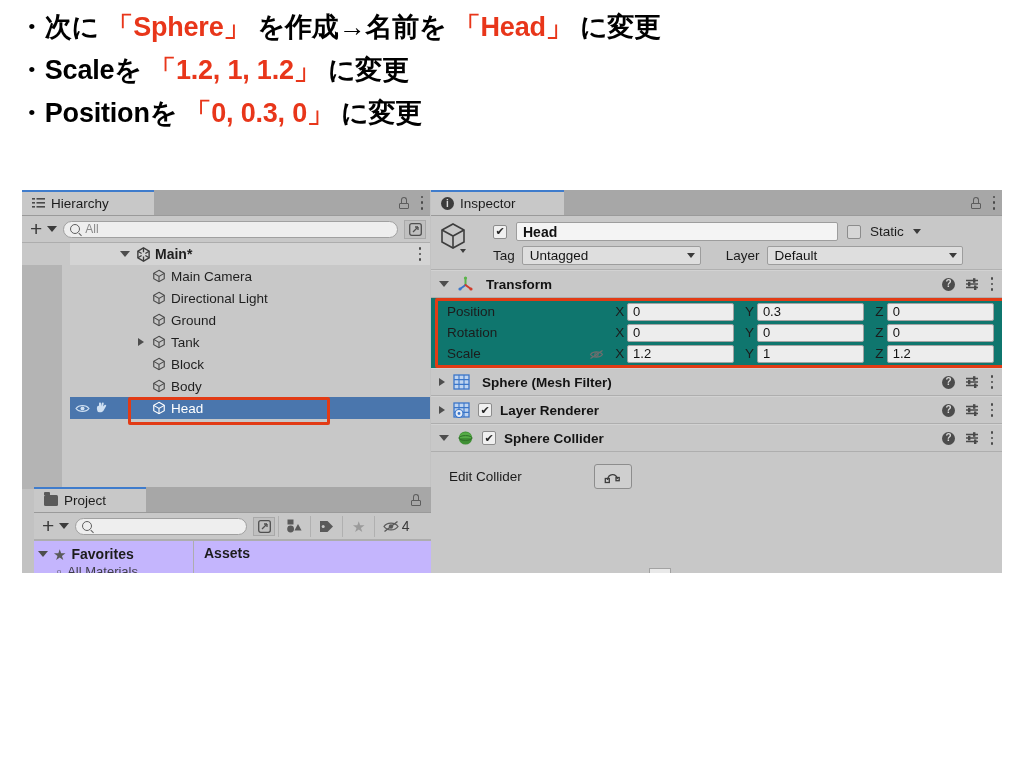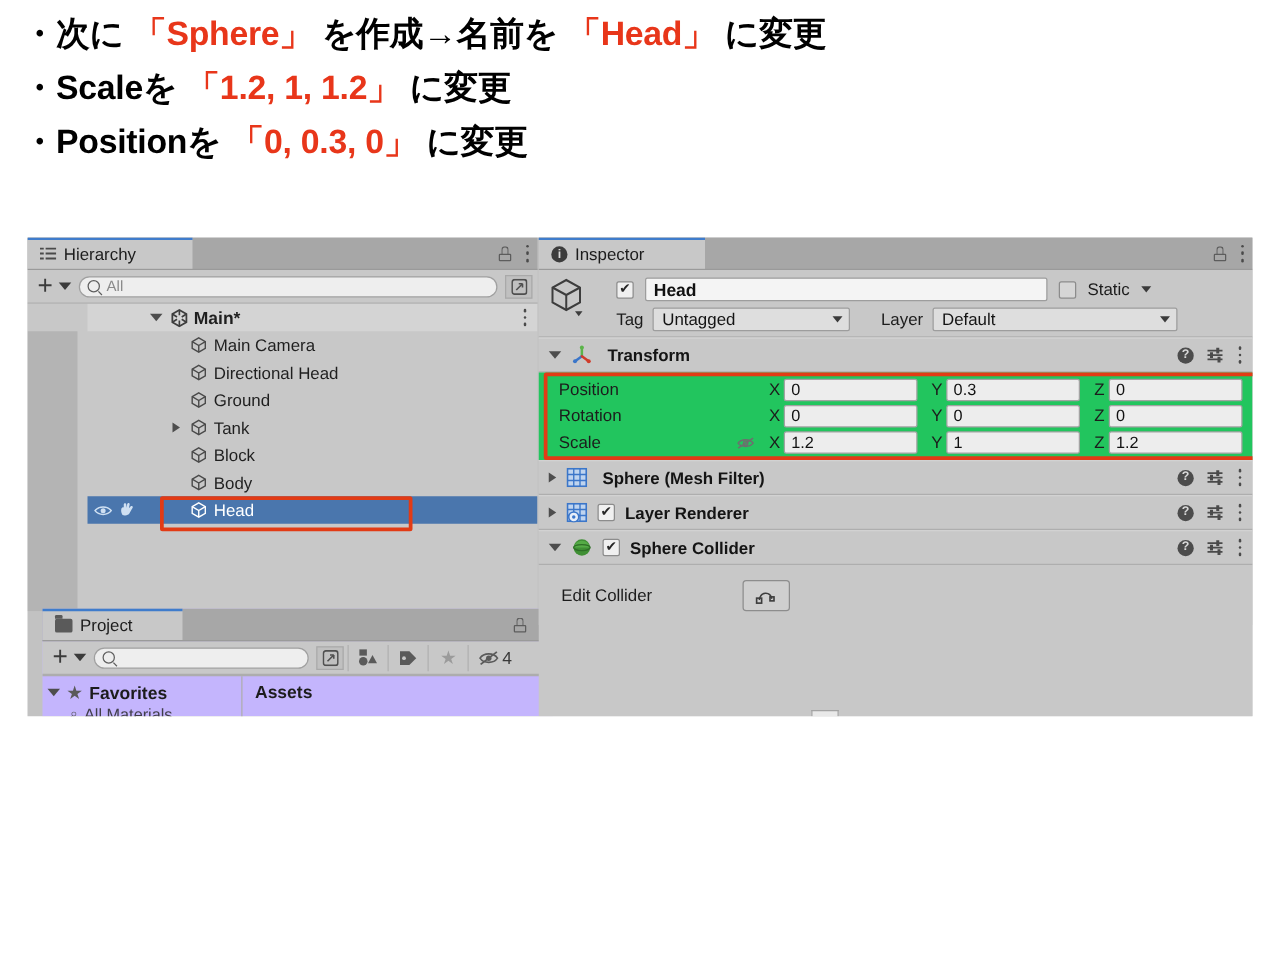--- a/index.html
+++ b/index.html
@@ -118,21 +118,21 @@
   }
   .comp-title{font-size:13.5px;font-weight:bold;color:#141414;margin-left:4px;}
   .comp-right{position:absolute;right:8px;top:0;height:26px;display:flex;align-items:center;gap:10px;}
   .qmark{
     width:13px;height:13px;border-radius:50%;background:#4c4c4c;color:#d8d8d8;
     font-size:10px;font-weight:bold;display:flex;align-items:center;justify-content:center;
     line-height:1;
   }
 
   
-  .xform-box{position:relative;background:#22c55e;padding:3px 0 4px 0;}
+  .xform-box{position:relative;background:#0f766e;padding:3px 0 4px 0;}
   .xrow{height:21px;display:flex;align-items:center;padding-left:16px;}
   .xname{width:170px;font-size:13.5px;color:#1c1c1c;}
   .axis{font-size:13.5px;color:#1c1c1c;width:15px;text-align:center;}
   .numfield{
     width:110px;height:18px;background:#ededed;border:1px solid #a3a3a3;border-radius:2px;
     font-size:13px;color:#111;display:flex;align-items:center;padding-left:5px;
     box-sizing:border-box;margin-right:8px;
   }
   .redbox{
     position:absolute;border:3px solid #e23b15;border-radius:2px;pointer-events:none;
@@ -230,21 +230,21 @@
           </div>
           <div class="hrow">
             <div style="width: 68px;"></div>
             <div style="width: 14px; display: flex; align-items: center;"></div>
             <span style="display: flex; margin-right: 5px;">
               <svg width="14" height="14" viewBox="0 0 16 16">
   <path d="M8 1.5 L14 5 L14 11 L8 14.5 L2 11 L2 5 Z" fill="none" stroke="#4a4a4a" stroke-width="1.3"></path>
   <path d="M2 5 L8 8.5 L14 5 M8 8.5 L8 14.5" fill="none" stroke="#4a4a4a" stroke-width="1.3"></path>
               </svg>
             </span>
-            <span>Directional Head</span>
+            <span>Directional Light</span>
           </div>
           <div class="hrow">
             <div style="width: 68px;"></div>
             <div style="width: 14px; display: flex; align-items: center;"></div>
             <span style="display: flex; margin-right: 5px;">
               <svg width="14" height="14" viewBox="0 0 16 16">
   <path d="M8 1.5 L14 5 L14 11 L8 14.5 L2 11 L2 5 Z" fill="none" stroke="#4a4a4a" stroke-width="1.3"></path>
   <path d="M2 5 L8 8.5 L14 5 M8 8.5 L8 14.5" fill="none" stroke="#4a4a4a" stroke-width="1.3"></path>
               </svg>
             </span>
@@ -417,21 +417,21 @@
             <span>✔</span>
           </div>
         <div class="namefield" style="width:322px;">Head</div>
         <div class="chk empty"></div>
         <span class="static-lbl">Static</span>
         <div class="tinytri"></div>
       </div>
 
       <div style="position:absolute;left:62px;top:30px;display:flex;align-items:center;gap:7px;">
         <span class="lbl">Tag</span>
-        <div class="dd" style="width:158px;">
+        <div class="dd" style="width:179px;">
           <span>Untagged</span>
           <span class="tinytri"></span>
         </div>
         <span class="lbl" style="margin-left:18px;">Layer</span>
         <div class="dd" style="width:196px;">
           <span>Default</span>
           <span class="tinytri"></span>
         </div>
       </div>
     </div>

